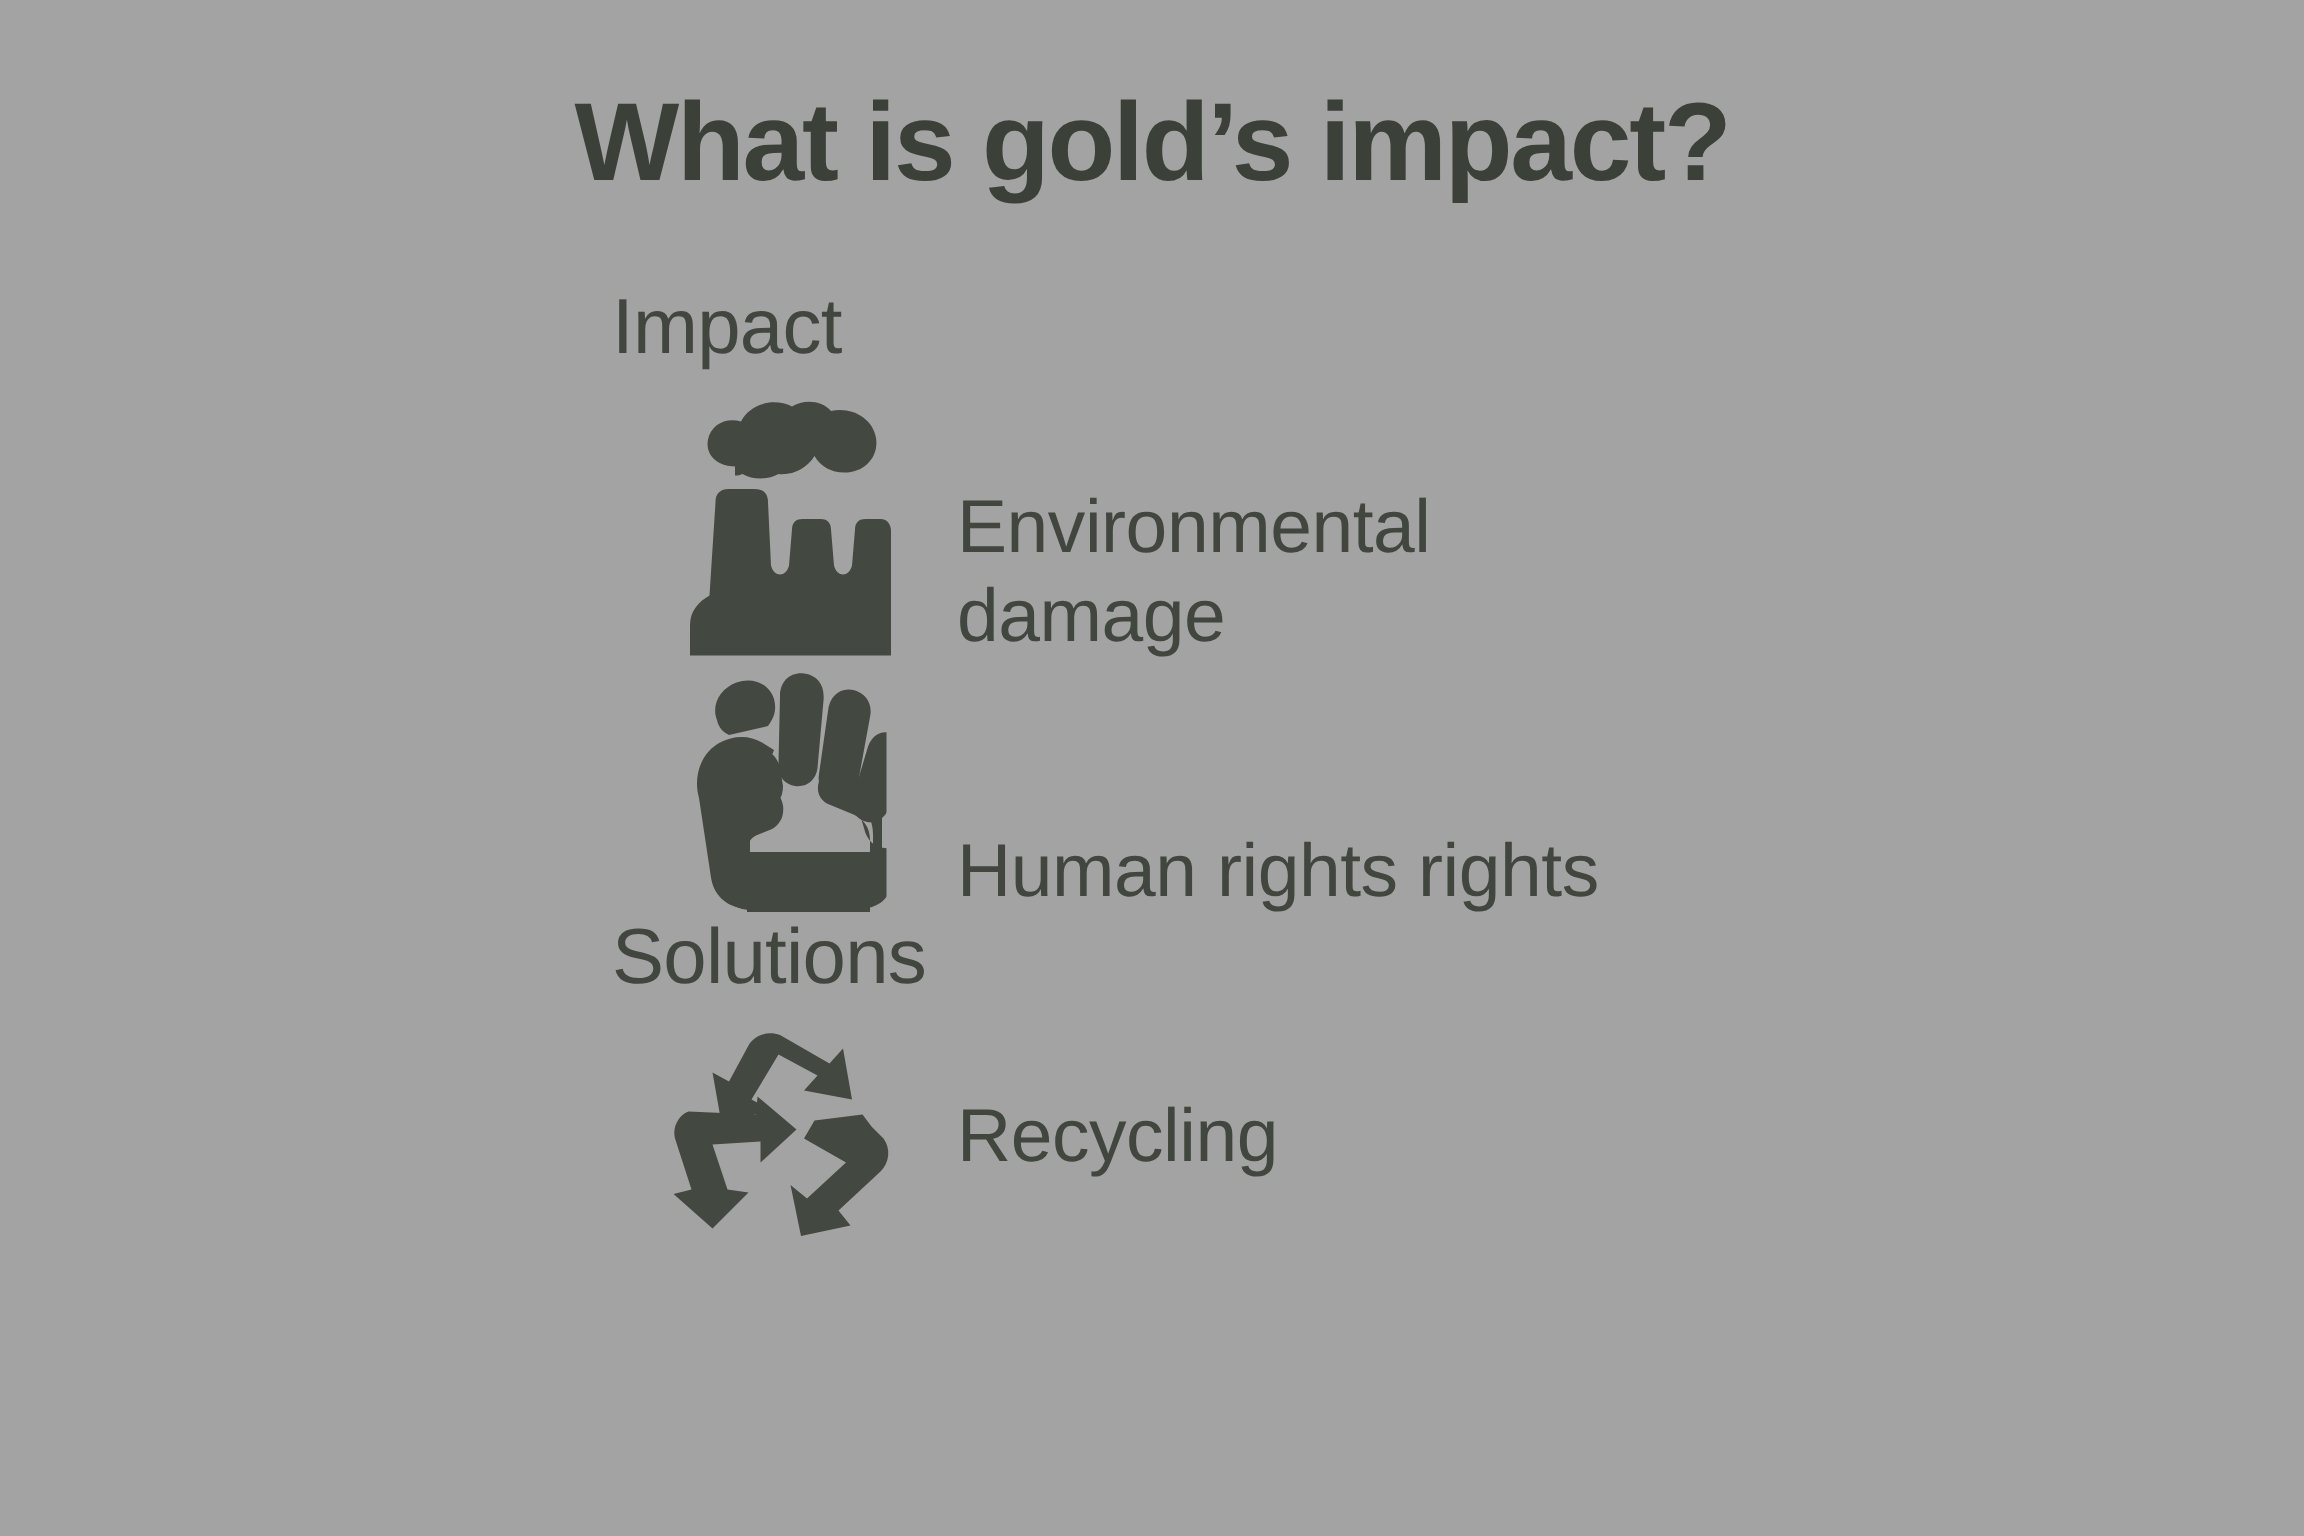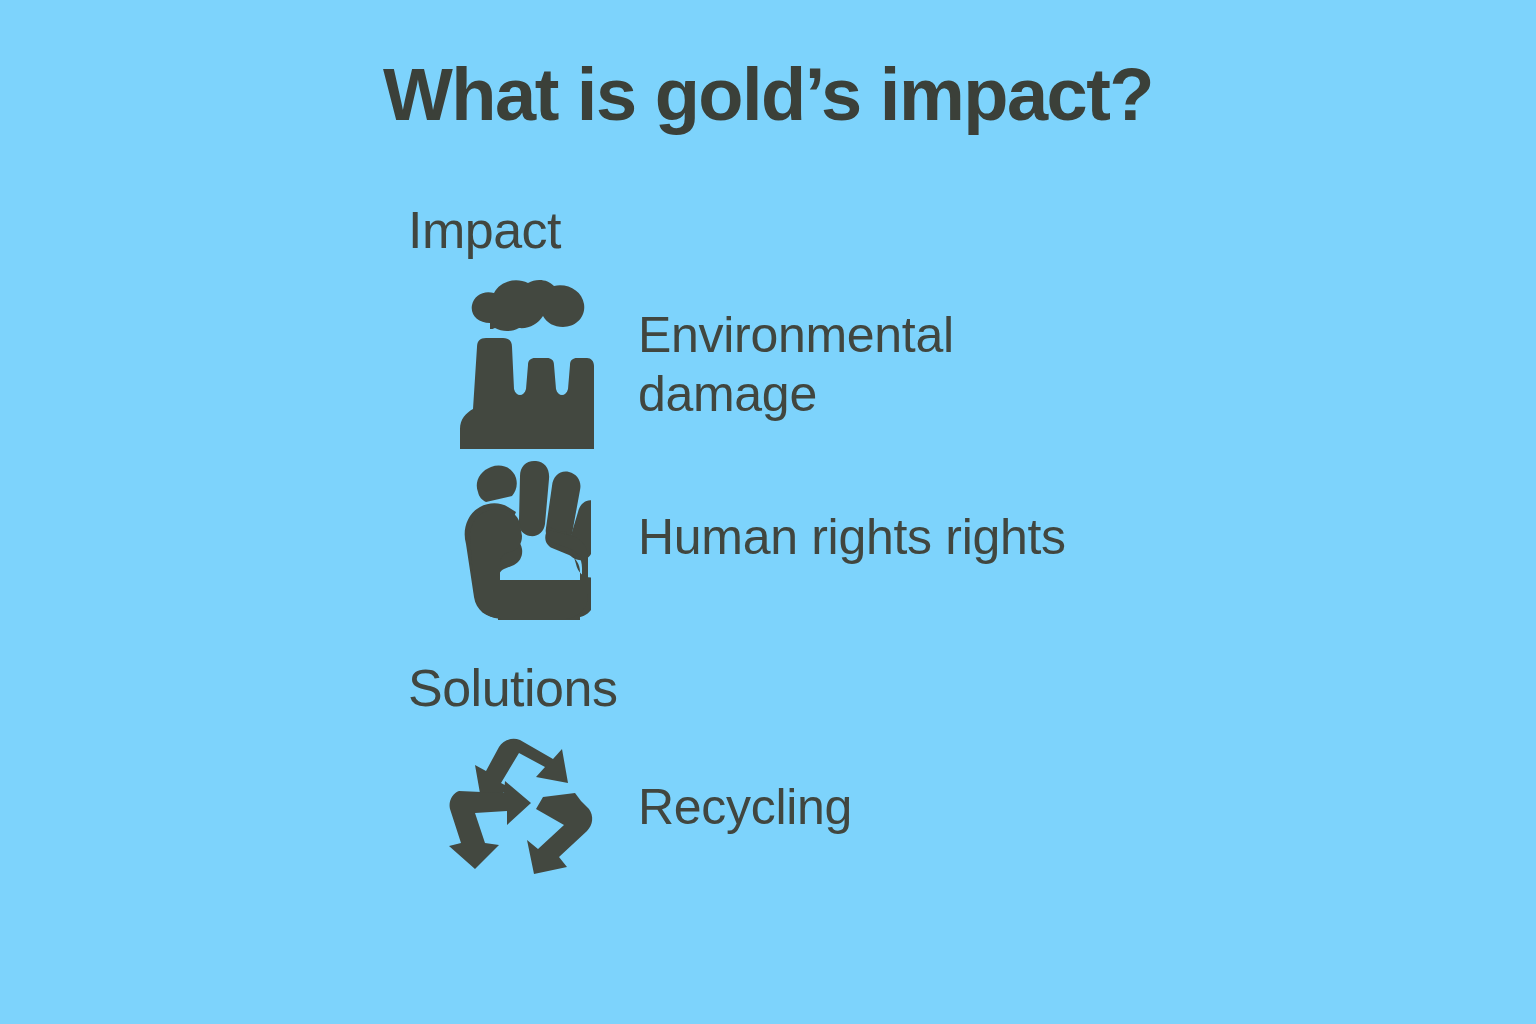--- a/index.html
+++ b/index.html
@@ -12,21 +12,21 @@
     background: #FBF7EE;
     font-family: "Liberation Sans", sans-serif;
     overflow: hidden;
     position: relative;
     -webkit-font-smoothing: antialiased;
   }
 
   #slide {
     position: absolute;
     inset: 0;
-    background: #7dd3fc;
+    background: #a3a3a3;
   }
 
   
   .title {
     position: absolute;
     left: 0;
     top: 58px;
     width: 1536px;
     text-align: center;
     font-size: 74px;
@@ -47,32 +47,32 @@
 
   .section-heading {
     font-size: 52px;
     font-weight: 500;
     color: #41463F;
     letter-spacing: -0.5px;
     line-height: 1.1;
     margin: 0 0 18px 0;
   }
 
-  .section-impact { margin-top: 12px; }
-  .section-solutions { margin-top: 38px; }
+  .section-impact { margin-top: 0; }
+  .section-solutions { }
 
   .items {
     margin: 0;
     padding: 0;
     list-style: none;
   }
 
   .item {
     display: flex;
-    align-items: center;
+    align-items: flex-end;
     min-height: 150px;
   }
 
   .item-icon {
     width: 230px;
     flex: 0 0 230px;
     display: flex;
     align-items: center;
     justify-content: center;
   }

